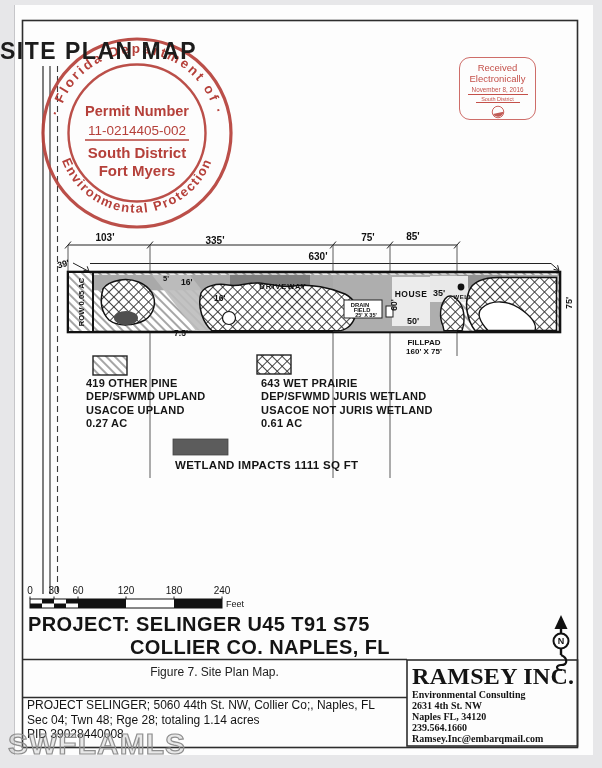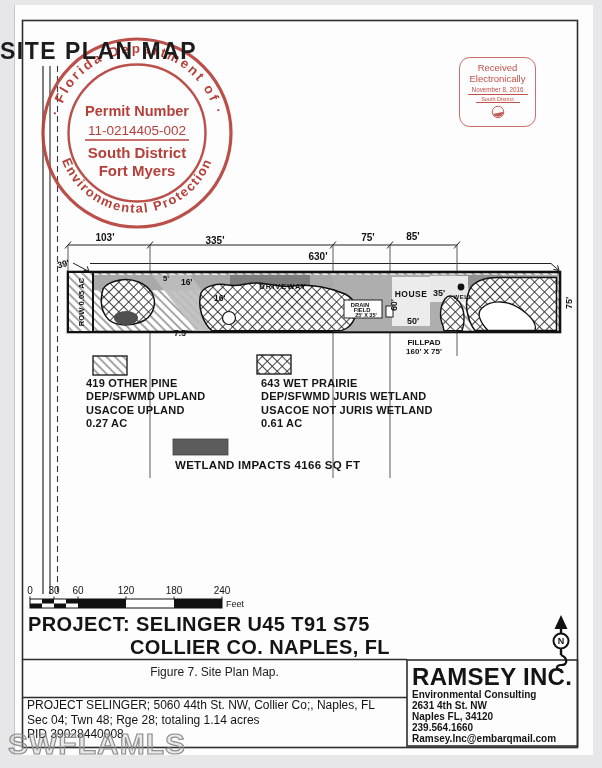--- a/index.html
+++ b/index.html
@@ -4,36 +4,36 @@
 <style>
   html,body{margin:0;padding:0;background:#d8d8db;}
   .canvas{position:relative;width:602px;height:768px;background:#e7e7e9;overflow:hidden;
           font-family:"Liberation Sans",sans-serif;color:#141414;}
   .paper{position:absolute;left:14px;top:5px;width:578px;height:750px;background:#fdfdfd;
          border-left:1px solid #c6c6c9;}
   .abs{position:absolute;}
   .doc-title{left:0;top:38px;width:602px;text-align:left;font-size:23px;font-weight:bold;
              letter-spacing:1.5px;color:#1c1c1c;}
   
-  .rstamp{left:459px;top:57px;width:77px;height:70px;border:1.5px solid rgba(190,60,55,.75);
+  .rstamp{left:459px;top:57px;width:77px;height:63px;border:1.5px solid rgba(190,60,55,.75);
           border-radius:11px;text-align:center;color:#c4504a;padding-top:5px;box-sizing:border-box;}
   .rstamp .l1,.rstamp .l2{font-size:9.5px;line-height:10.5px;}
   .rstamp .date{font-size:6.3px;margin:2px auto 0;width:60px;border-bottom:.8px solid #c4504a;padding-bottom:1px;}
   .rstamp .dist{font-size:5.5px;margin:1px auto 0;width:44px;border-bottom:.8px solid #c4504a;}
   
   .legend{font-weight:bold;font-size:11px;line-height:13.3px;letter-spacing:.2px;color:#161616;}
   .lg1{left:86px;top:377px;width:170px;}
   .lg2{left:252px;top:377px;width:230px;margin-left:9px;}
   .impacts{left:175px;top:459px;font-weight:bold;font-size:11.5px;letter-spacing:.3px;}
   
   .project{left:28px;top:613px;font-size:20px;font-weight:bold;line-height:23px;letter-spacing:.4px;width:420px;}
   .project .ln2{padding-left:102px;}
   .figcap{left:22px;top:665px;width:385px;text-align:center;font-size:12px;color:#222;}
   
-  .company{left:412px;top:664px;width:163px;font-family:Liberation Sans, sans-serif;}
+  .company{left:412px;top:664px;width:163px;font-family:Liberation Serif, serif;}
   .company .name{font-size:24px;font-weight:bold;letter-spacing:.3px;line-height:25px;}
   .company .cl{font-size:10px;font-weight:bold;line-height:11px;}
   
   .pinfo{left:27px;top:698px;font-size:12px;line-height:14.5px;width:380px;}
   .watermark{left:8px;top:727px;font-size:30px;font-weight:bold;letter-spacing:1px;
              color:rgba(170,170,170,.25);-webkit-text-stroke:1.2px #8f8f8f;}
   svg text{font-family:"Liberation Sans",sans-serif;}
 </style>
 </head>
 <body>
@@ -219,21 +219,21 @@
     <div>DEP/SFWMD UPLAND</div>
     <div>USACOE UPLAND</div>
     <div>0.27 AC</div>
   </div>
   <div class="abs legend lg2">
     <div>643 WET PRAIRIE</div>
     <div>DEP/SFWMD JURIS WETLAND</div>
     <div>USACOE NOT JURIS WETLAND</div>
     <div>0.61 AC</div>
   </div>
-  <div class="abs impacts">WETLAND IMPACTS 4166 SQ FT</div>
+  <div class="abs impacts">WETLAND IMPACTS 1111 SQ FT</div>
 
   <div class="abs project">
     <div class="ln1">PROJECT:  SELINGER  U45 T91 S75</div>
     <div class="ln2">COLLIER CO. NAPLES, FL</div>
   </div>
 
   <div class="abs figcap">Figure 7.  Site Plan Map.</div>
 
   <div class="abs company">
     <div class="name">RAMSEY INC.</div>

